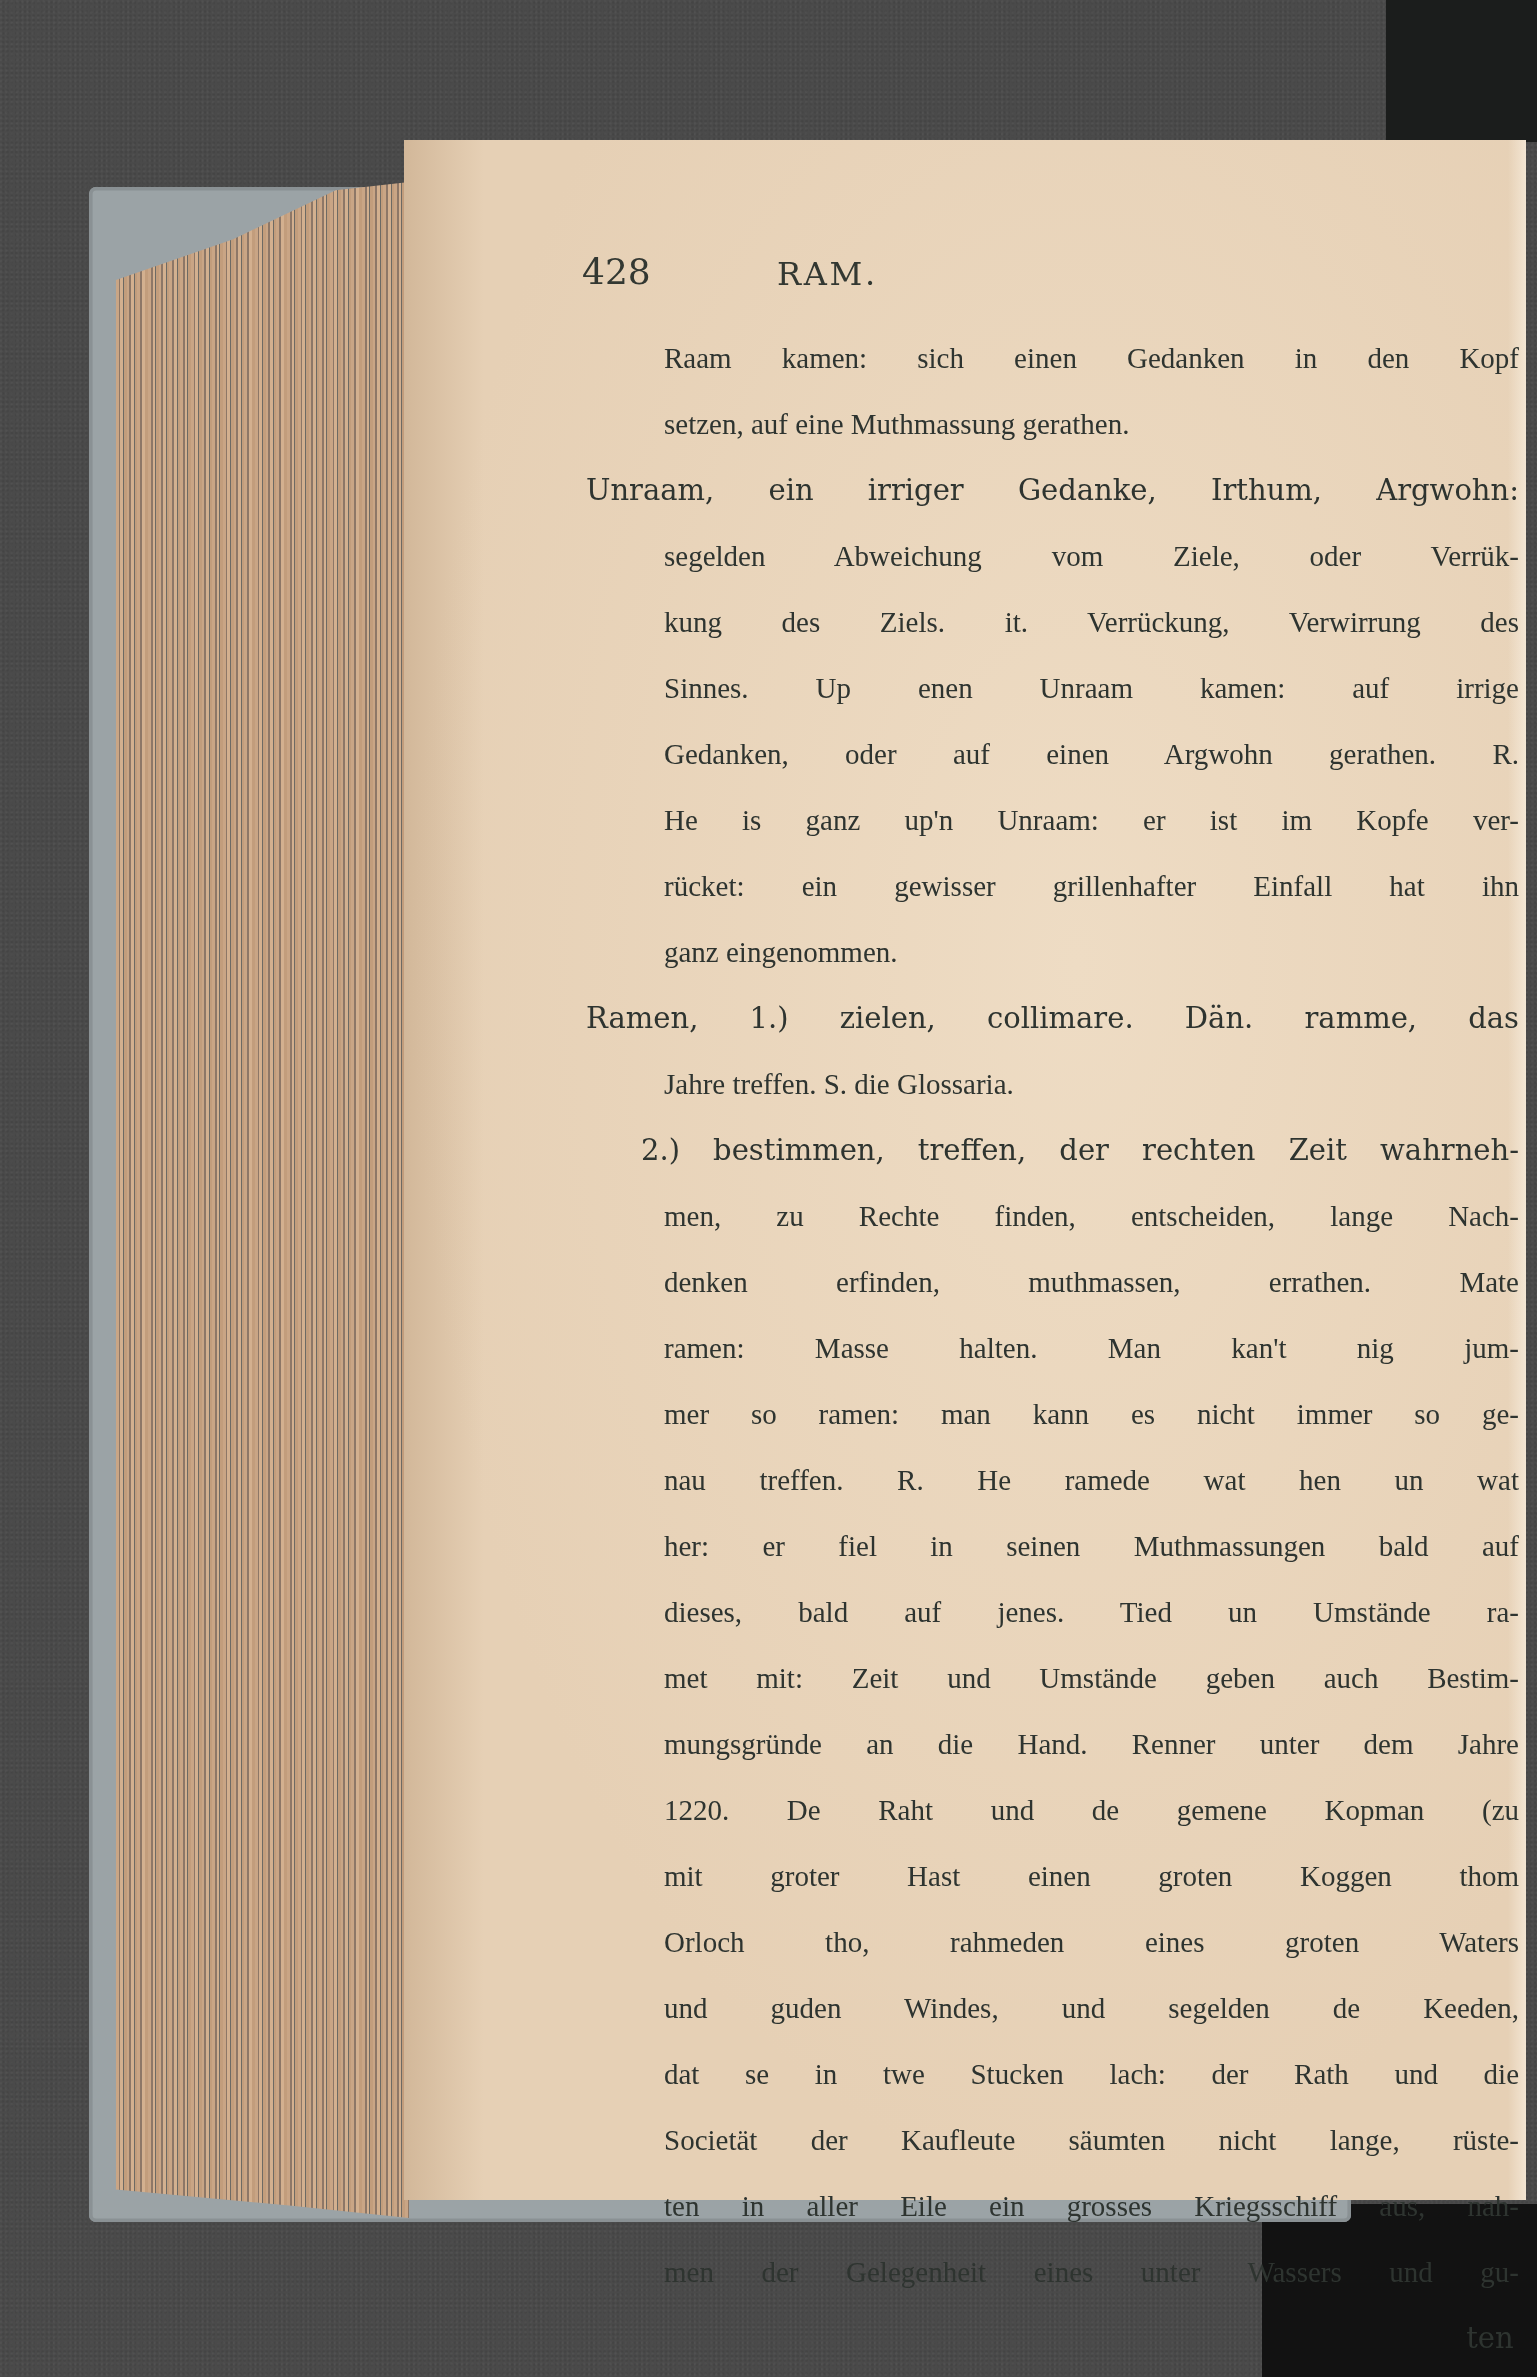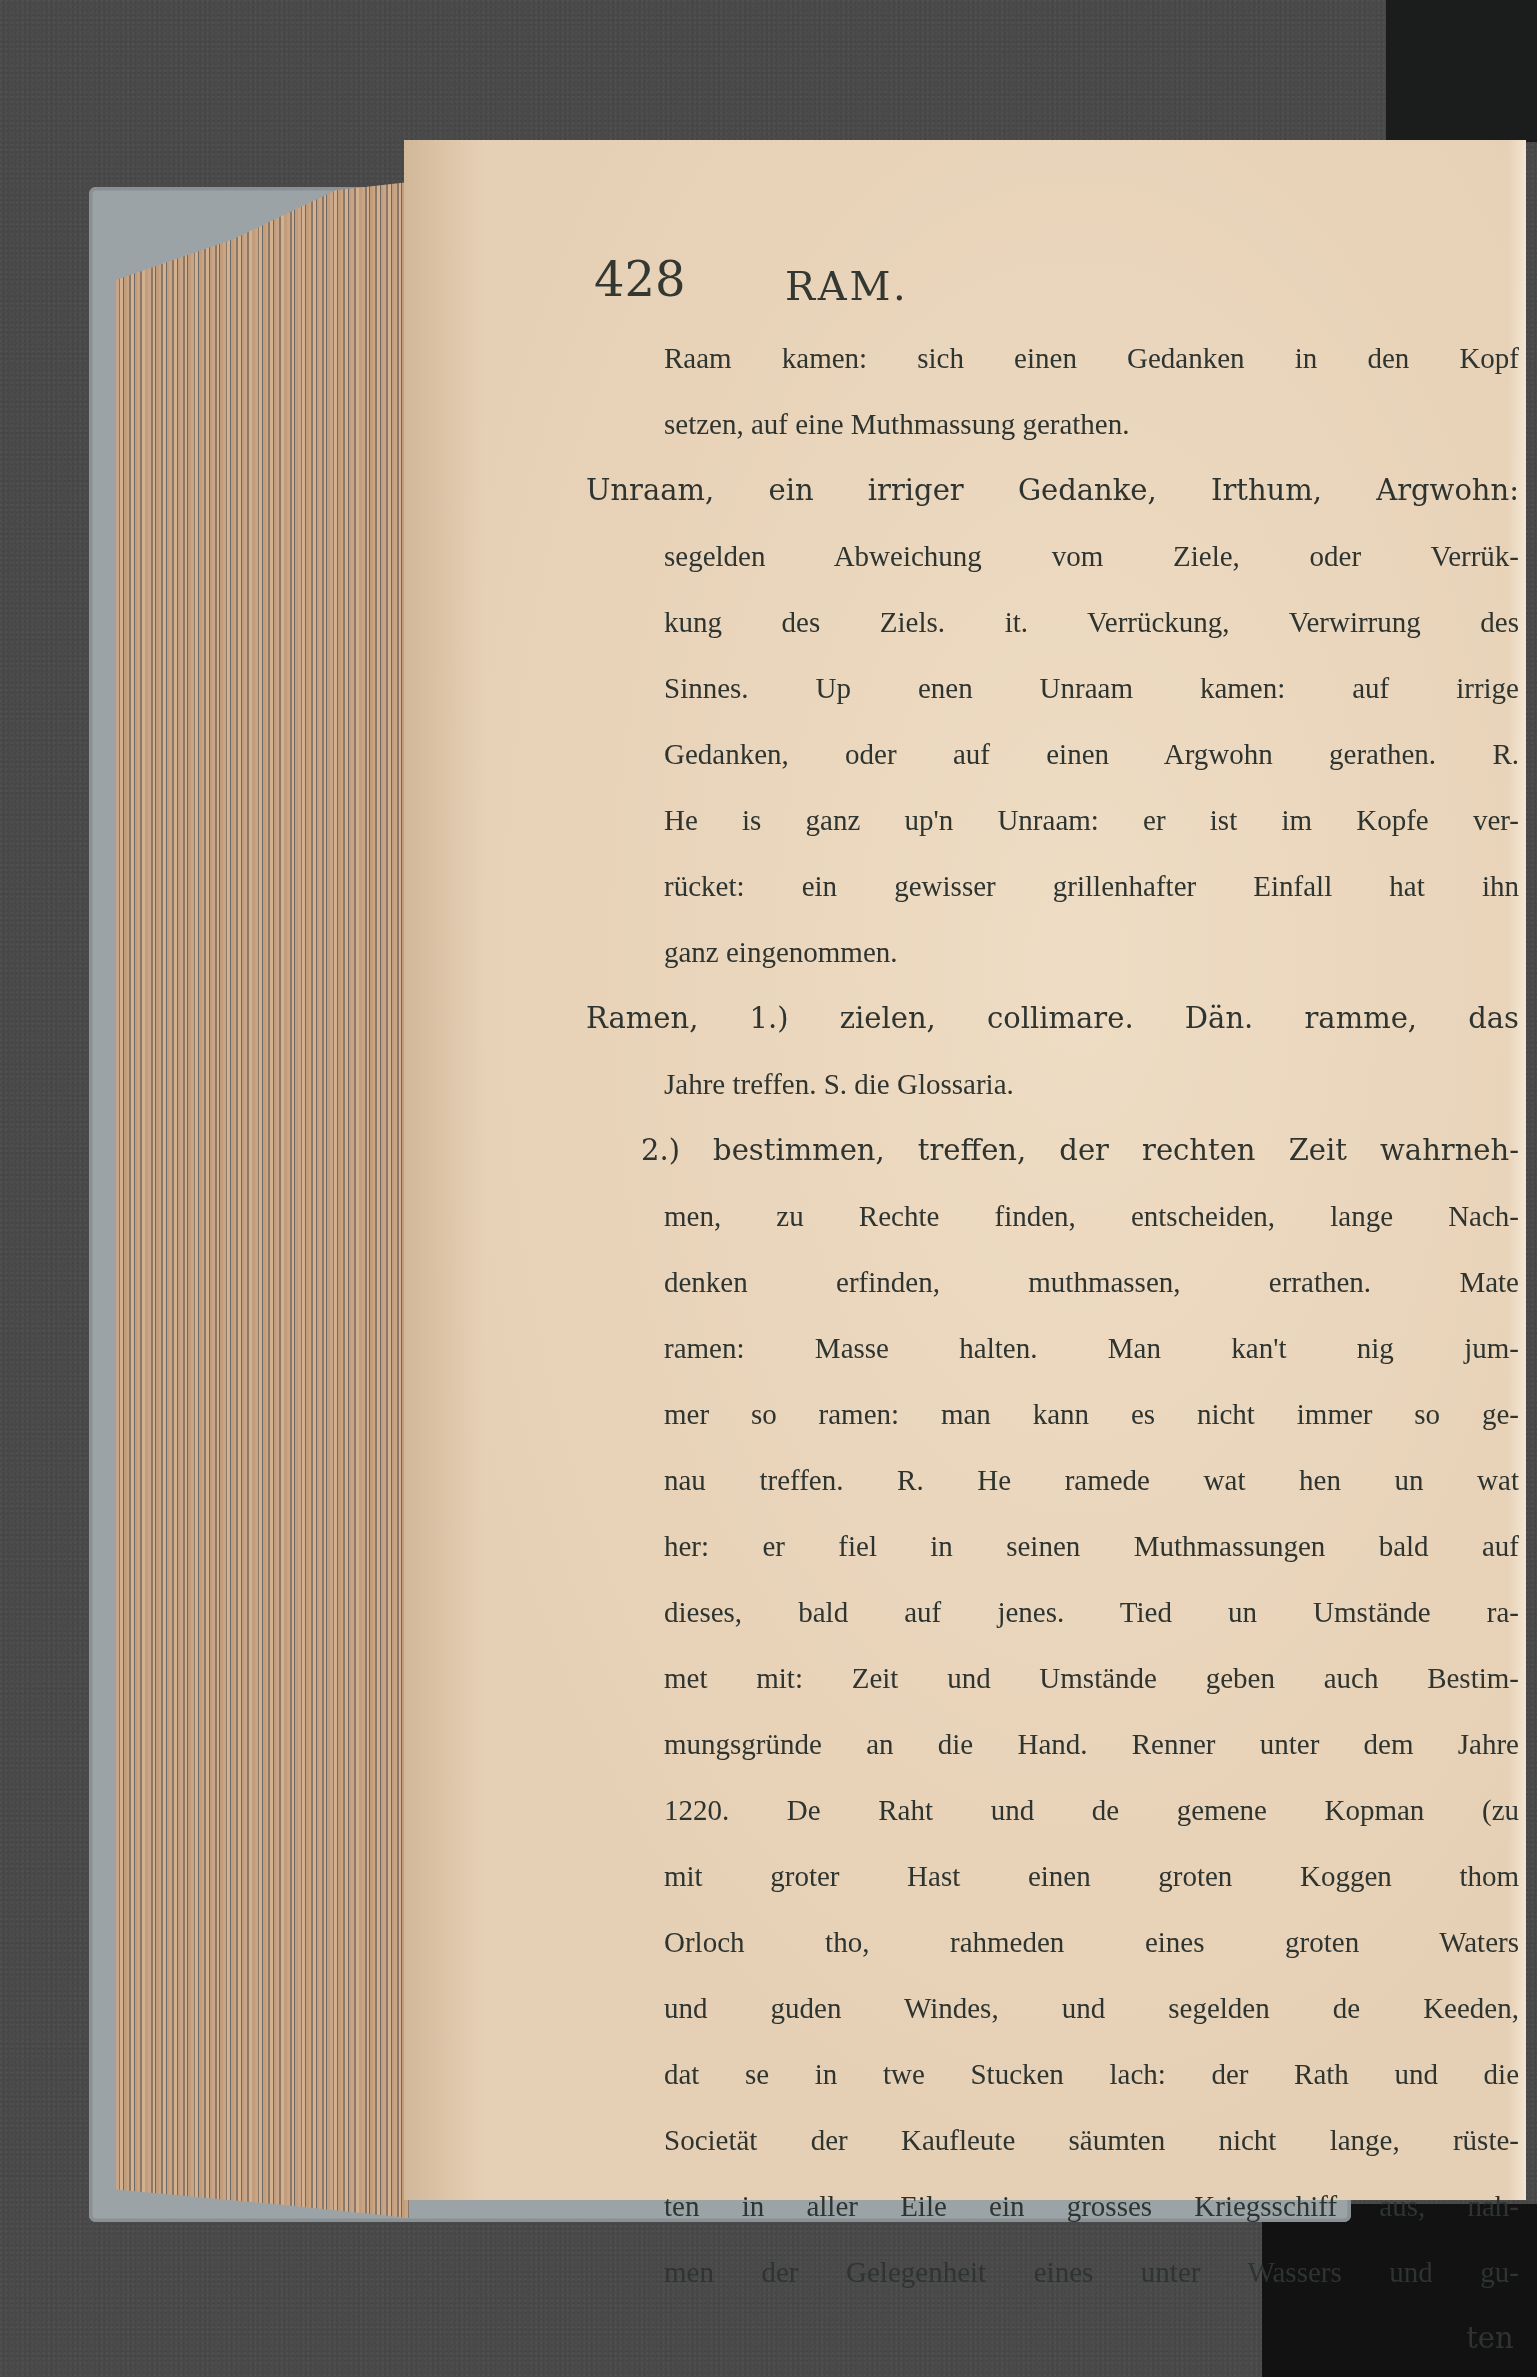--- a/index.html
+++ b/index.html
@@ -27,22 +27,22 @@
     .page {
       position: absolute; left: 404px; top: 140px; width: 1122px; height: 2060px;
       background: #ead6bd;
       background-image:
         linear-gradient(90deg, rgba(150,110,70,0.25) 0, rgba(150,110,70,0.0) 80px),
         linear-gradient(270deg, rgba(255,250,240,0.5) 0, rgba(255,250,240,0) 18px),
         radial-gradient(ellipse at 60% 40%, #eedcc4 0, #e6d0b5 70%);
     }
     .page-inner { position: absolute; left: 0; top: 0; width: 100%; height: 100%; }
     .running-head { position: absolute; top: 111px; left: 0; width: 100%; height: 53px; color: #333832; }
-    .page-number { position: absolute; left: 178px; top: 0; font-size: 48px; font-family: "DejaVu Serif", serif; margin-left: 12px; }
-    .header-word { position: absolute; left: 373px; top: 12px; font-size: 40px; letter-spacing: 2.7px; font-family: "DejaVu Serif", serif; margin-left: 8px; }
+    .page-number { position: absolute; left: 178px; top: 0; font-size: 36px; font-family: "DejaVu Serif", serif; }
+    .header-word { position: absolute; left: 373px; top: 4px; font-size: 32px; letter-spacing: 2.7px; font-family: "DejaVu Serif", serif; }
     .text-block {
       position: absolute; left: 182px; top: 185px; width: 933px;
       color: #2e3430; font-family: "DejaVu Serif", serif; font-size: 29px;
     }
     .line { height: 66px; line-height: 66px; white-space: nowrap; overflow: hidden; }
     .indent { padding-left: 55px; }
     .indent2 { padding-left: 78px; font-family: Liberation Serif, serif; }
     .right { text-align: right; padding-right: 5.3px; }
     .just { text-align-last: justify; text-align: justify; }
   </style>

